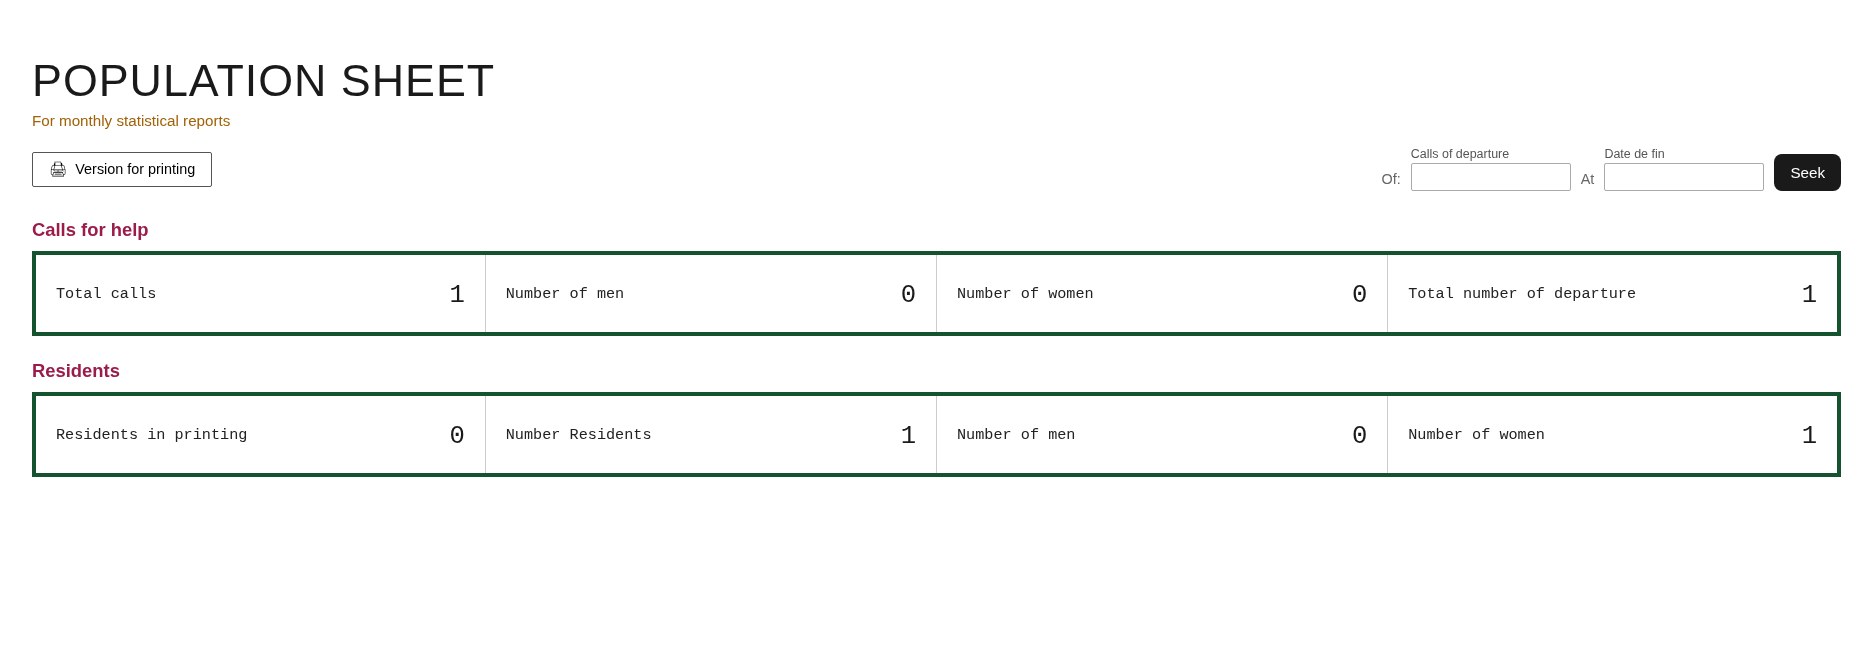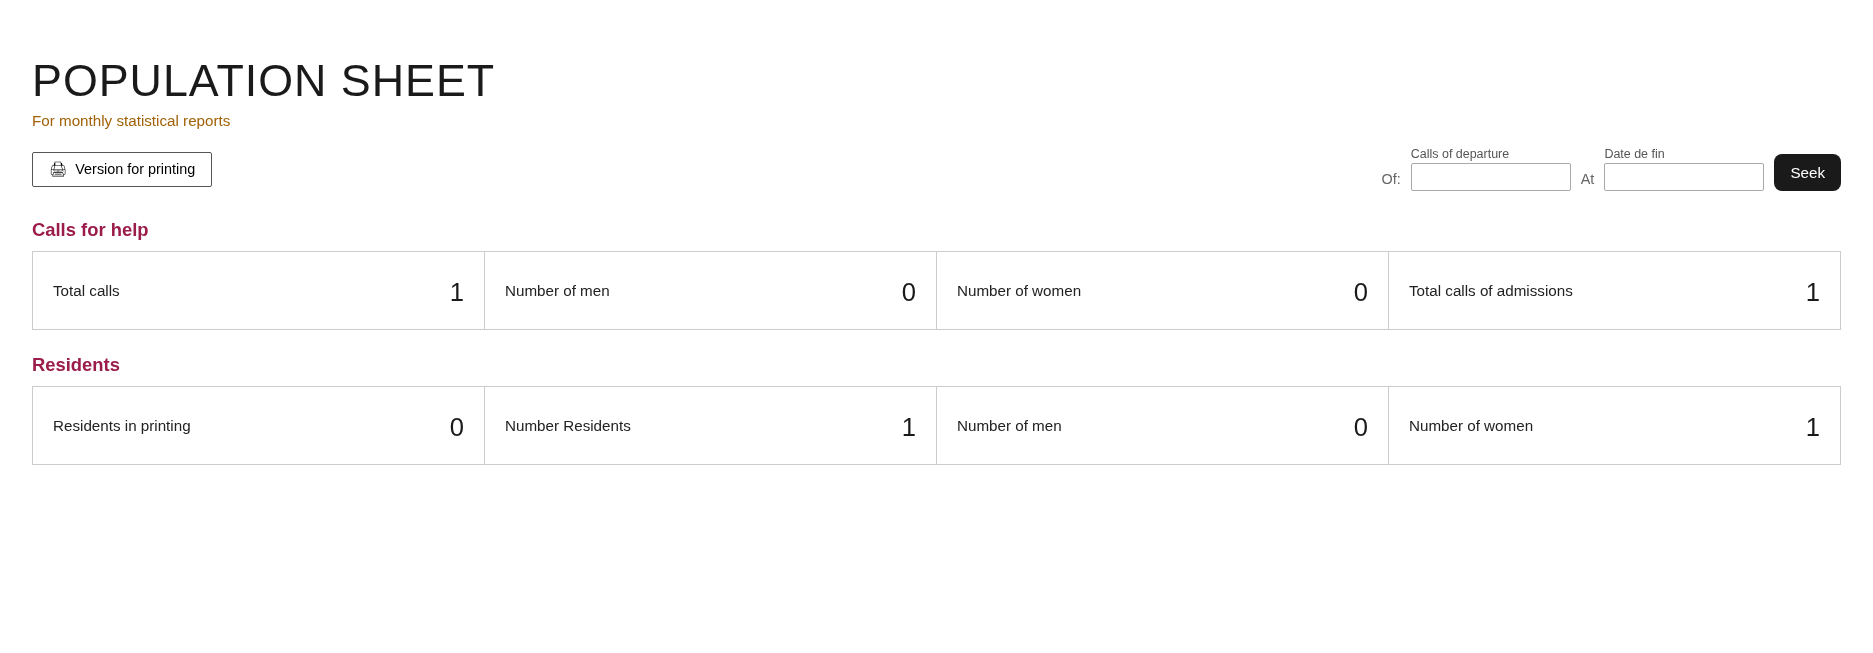--- a/index.html
+++ b/index.html
@@ -81,22 +81,23 @@
     .section-title {
       font-size: 1.15rem;
       color: #9b1c4a;
       font-weight: 600;
       margin-bottom: 10px;
       margin-top: 24px;
     }
     .data-table {
       width: 100%;
       border-collapse: collapse;
-      border: 1px solid #14532d;
+      border: 4px solid #14532d;
       margin-bottom: 11px;
+      font-family: Liberation Mono, monospace;
     }
     .data-table td {
       border: 1px solid #ccc;
       padding: 22px 20px;
       vertical-align: middle;
       width: 25%;
     }
     .cell-label {
       font-size: 0.95rem;
       color: #222;
@@ -158,21 +159,21 @@
   </div>
         </td>
         <td>
           <div class="cell-inner">
     <span class="cell-label">Number of women</span>
     <span class="cell-value">0</span>
   </div>
         </td>
         <td>
           <div class="cell-inner">
-    <span class="cell-label">Total calls of admissions</span>
+    <span class="cell-label">Total number of departure</span>
     <span class="cell-value">1</span>
   </div>
         </td>
       </tr>
   </tbody>
 </table>
 
 <div class="section-title">Residents</div>
 <table class="data-table">
   <tbody id="residents-tbody">

